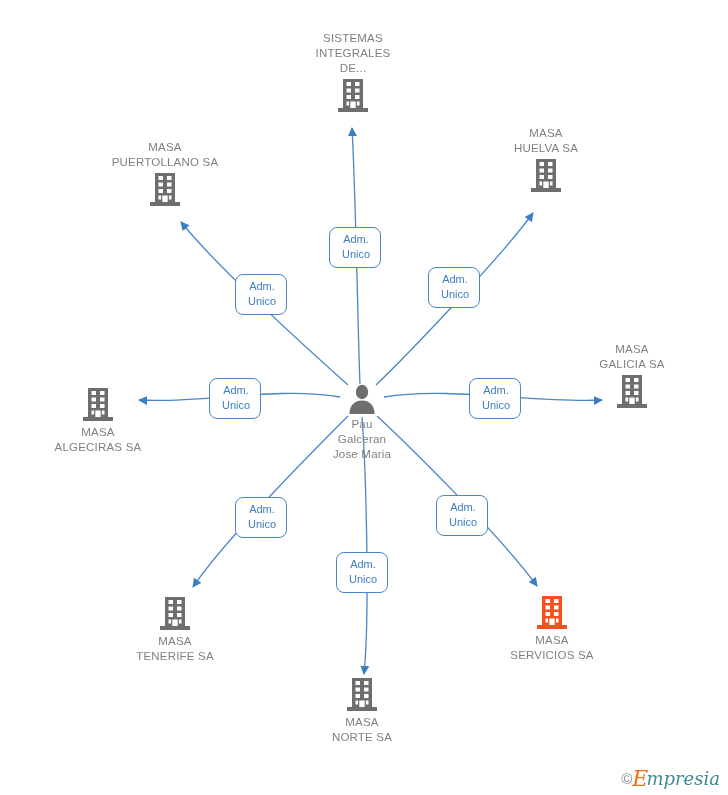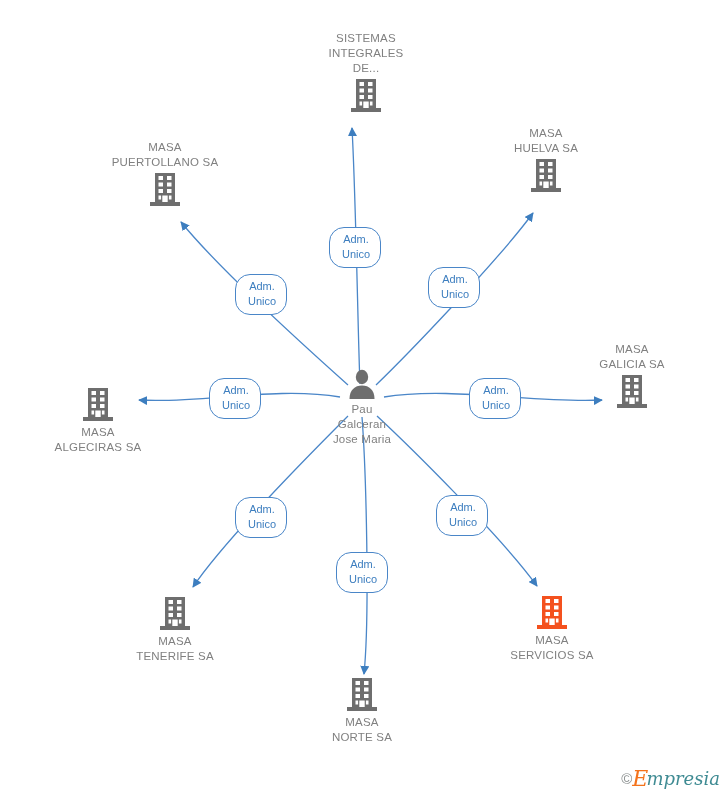--- a/index.html
+++ b/index.html
@@ -42,21 +42,21 @@
     margin: 0 auto;
     line-height: 0;
   }
   .node.label-top .node-label { margin-bottom: 3px; }
   .node.label-bottom .node-label { margin-top: 3px; }
 
   .edge-label {
     position: absolute;
     box-sizing: border-box;
     border: 1.3px solid #4a86c8;
-    border-radius: 15px;
+    border-radius: 8px;
     background: #ffffff;
     color: #3d7ebf;
     font-size: 11px;
     line-height: 15px;
     text-align: center;
     padding: 4px 6px 5px 8px;
     white-space: pre-line;
     width: 52px;
     margin-left: -26px;
     margin-top: -21px;
@@ -115,21 +115,21 @@
       <path d="M 340 397 C 275 386 200 404 139 400"></path>
 
       <path d="M 348 416 C 320 444 226 538 193 587"></path>
 
       <path d="M 362 417 C 366 470 370 614 364 674"></path>
 
       <path d="M 377 416 C 406 443 501 536 537 586"></path>
     </g>
   </svg>
 
-  <div class="node label-top" style="left:366px; top:31px;">
+  <div class="node label-top" style="left:353px; top:31px;">
     <div class="node-label">SISTEMAS
 INTEGRALES
 DE...</div>
     <span class="node-icon">
       <svg width="30" height="34" viewBox="0 0 30 34" xmlns="http://www.w3.org/2000/svg">
         <g fill="#6e6e6e">
           <rect x="5" y="0" width="20" height="29"></rect>
           <rect x="0" y="29" width="30" height="4"></rect>
         </g>
         <g fill="#ffffff">
@@ -308,21 +308,21 @@
           <rect x="12.3" y="22.5" width="5.4" height="6.5"></rect>
           <rect x="8.5" y="22.5" width="2.6" height="4"></rect>
           <rect x="18.9" y="22.5" width="2.6" height="4"></rect>
         </g>
       </svg>
     </span>
     <div class="node-label">MASA
 SERVICIOS SA</div>
   </div>
 
-  <div class="node label-bottom" style="left:362px; top:369px;">
+  <div class="node label-bottom" style="left:362px; top:384px;">
     <span class="node-icon">
       <svg width="30" height="30" viewBox="0 0 30 30" xmlns="http://www.w3.org/2000/svg">
         <g fill="#6e6e6e">
           <ellipse cx="15" cy="8" rx="6.2" ry="7.2"></ellipse>
           <path d="M 2.5 30 C 2.5 21 7.8 16.5 15 16.5 C 22.2 16.5 27.5 21 27.5 30 Z"></path>
         </g>
       </svg>
     </span>
     <div class="node-label">Pau
 Galceran

